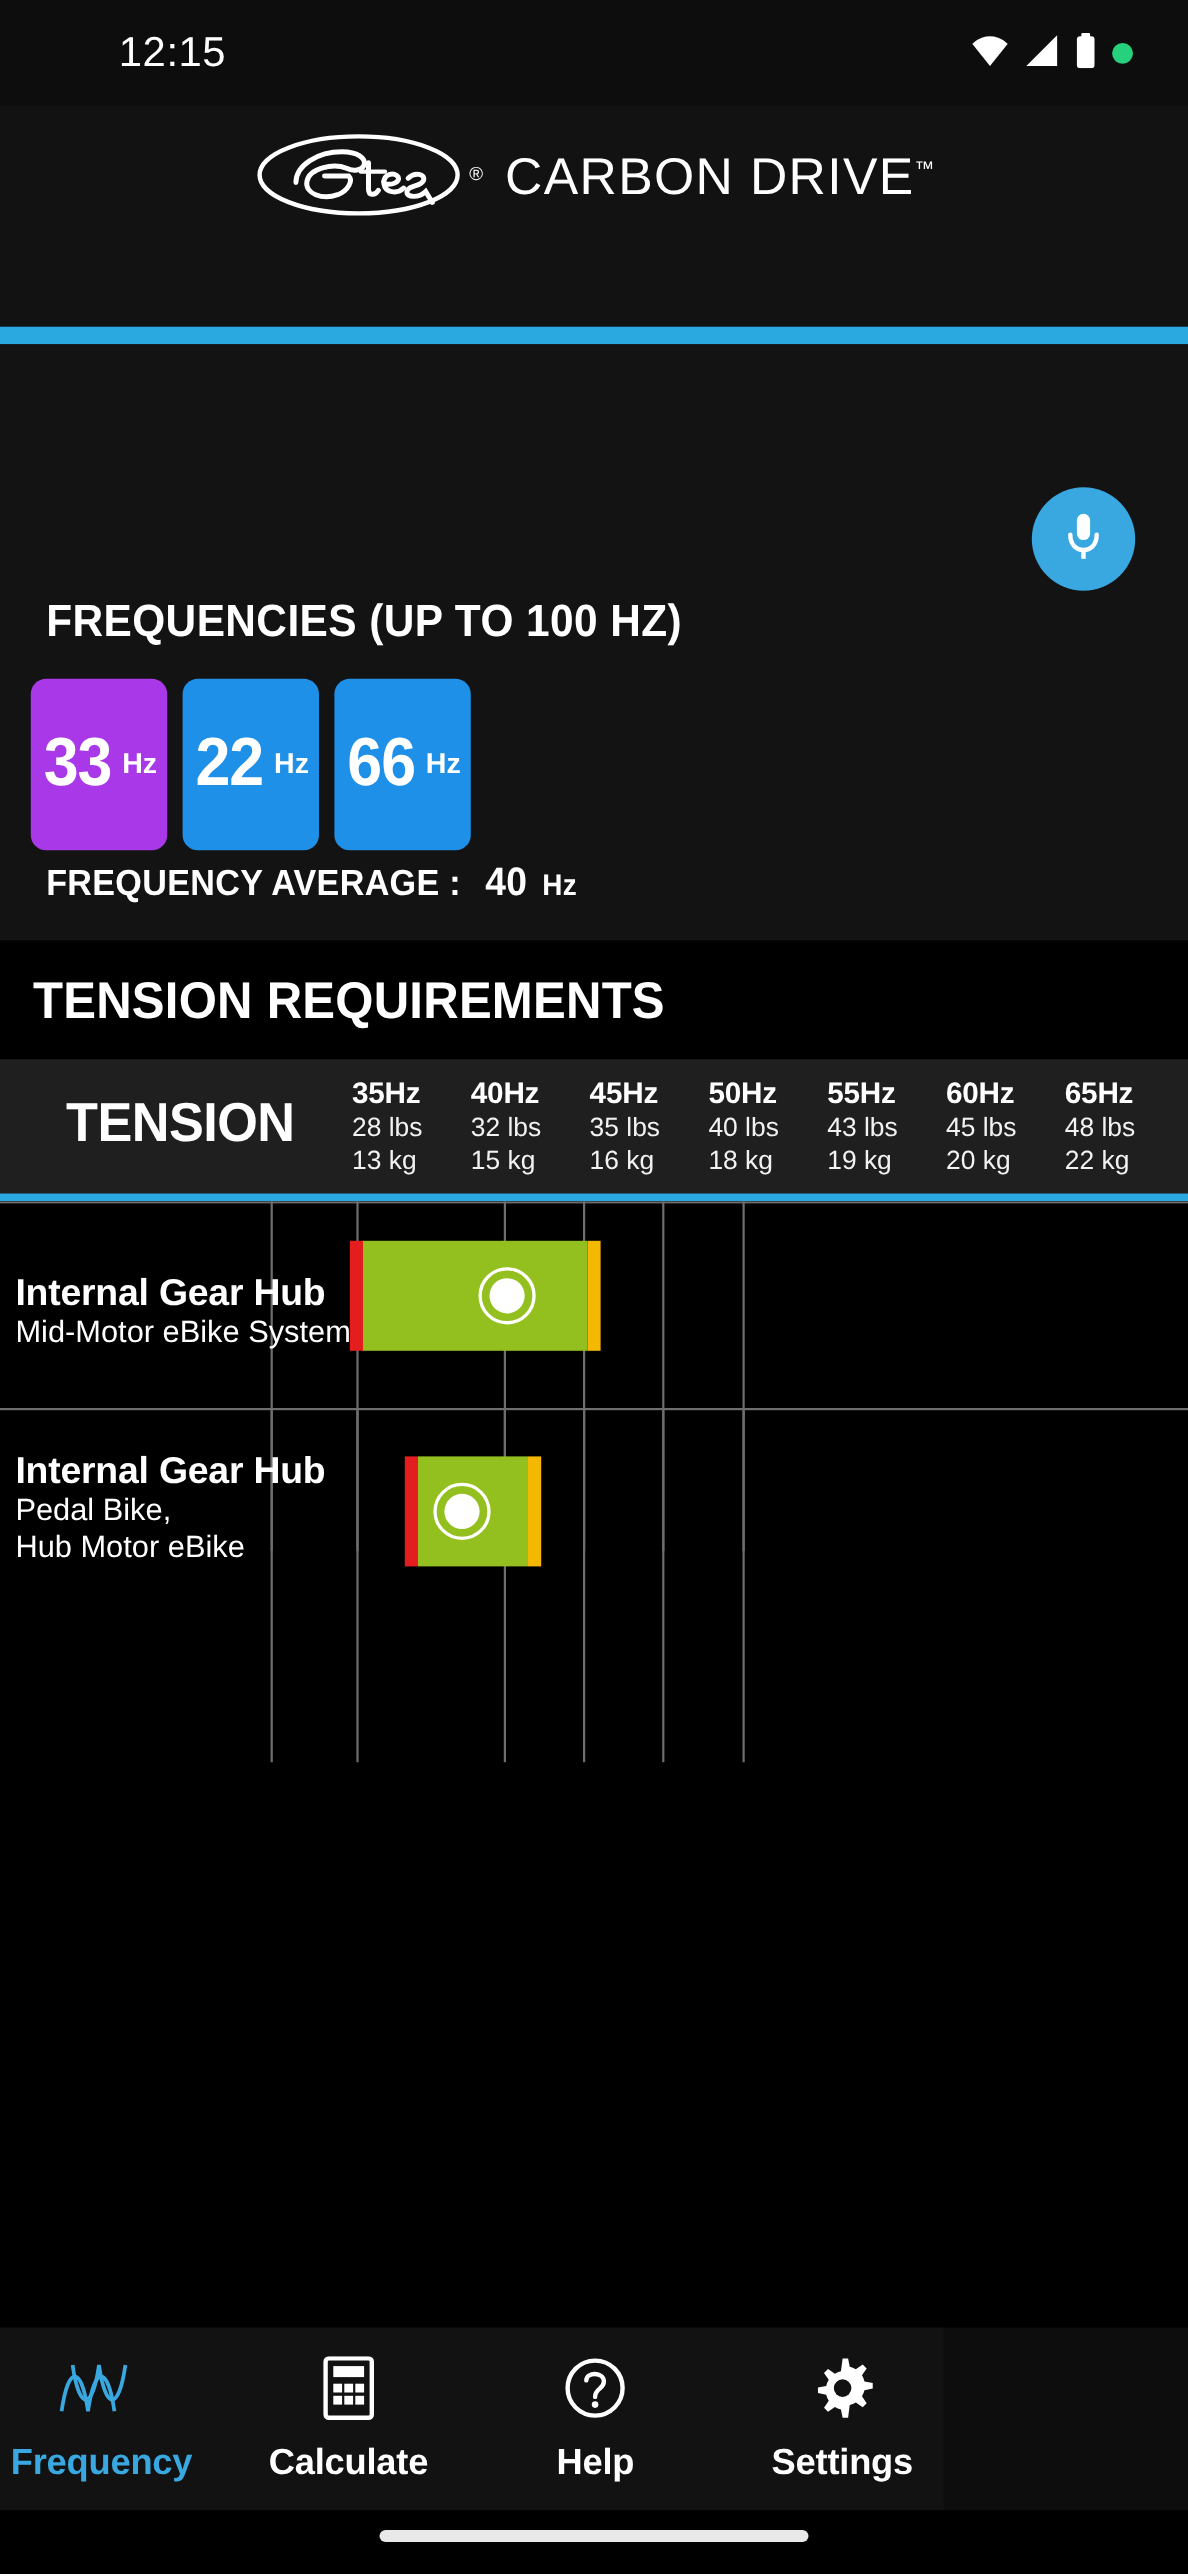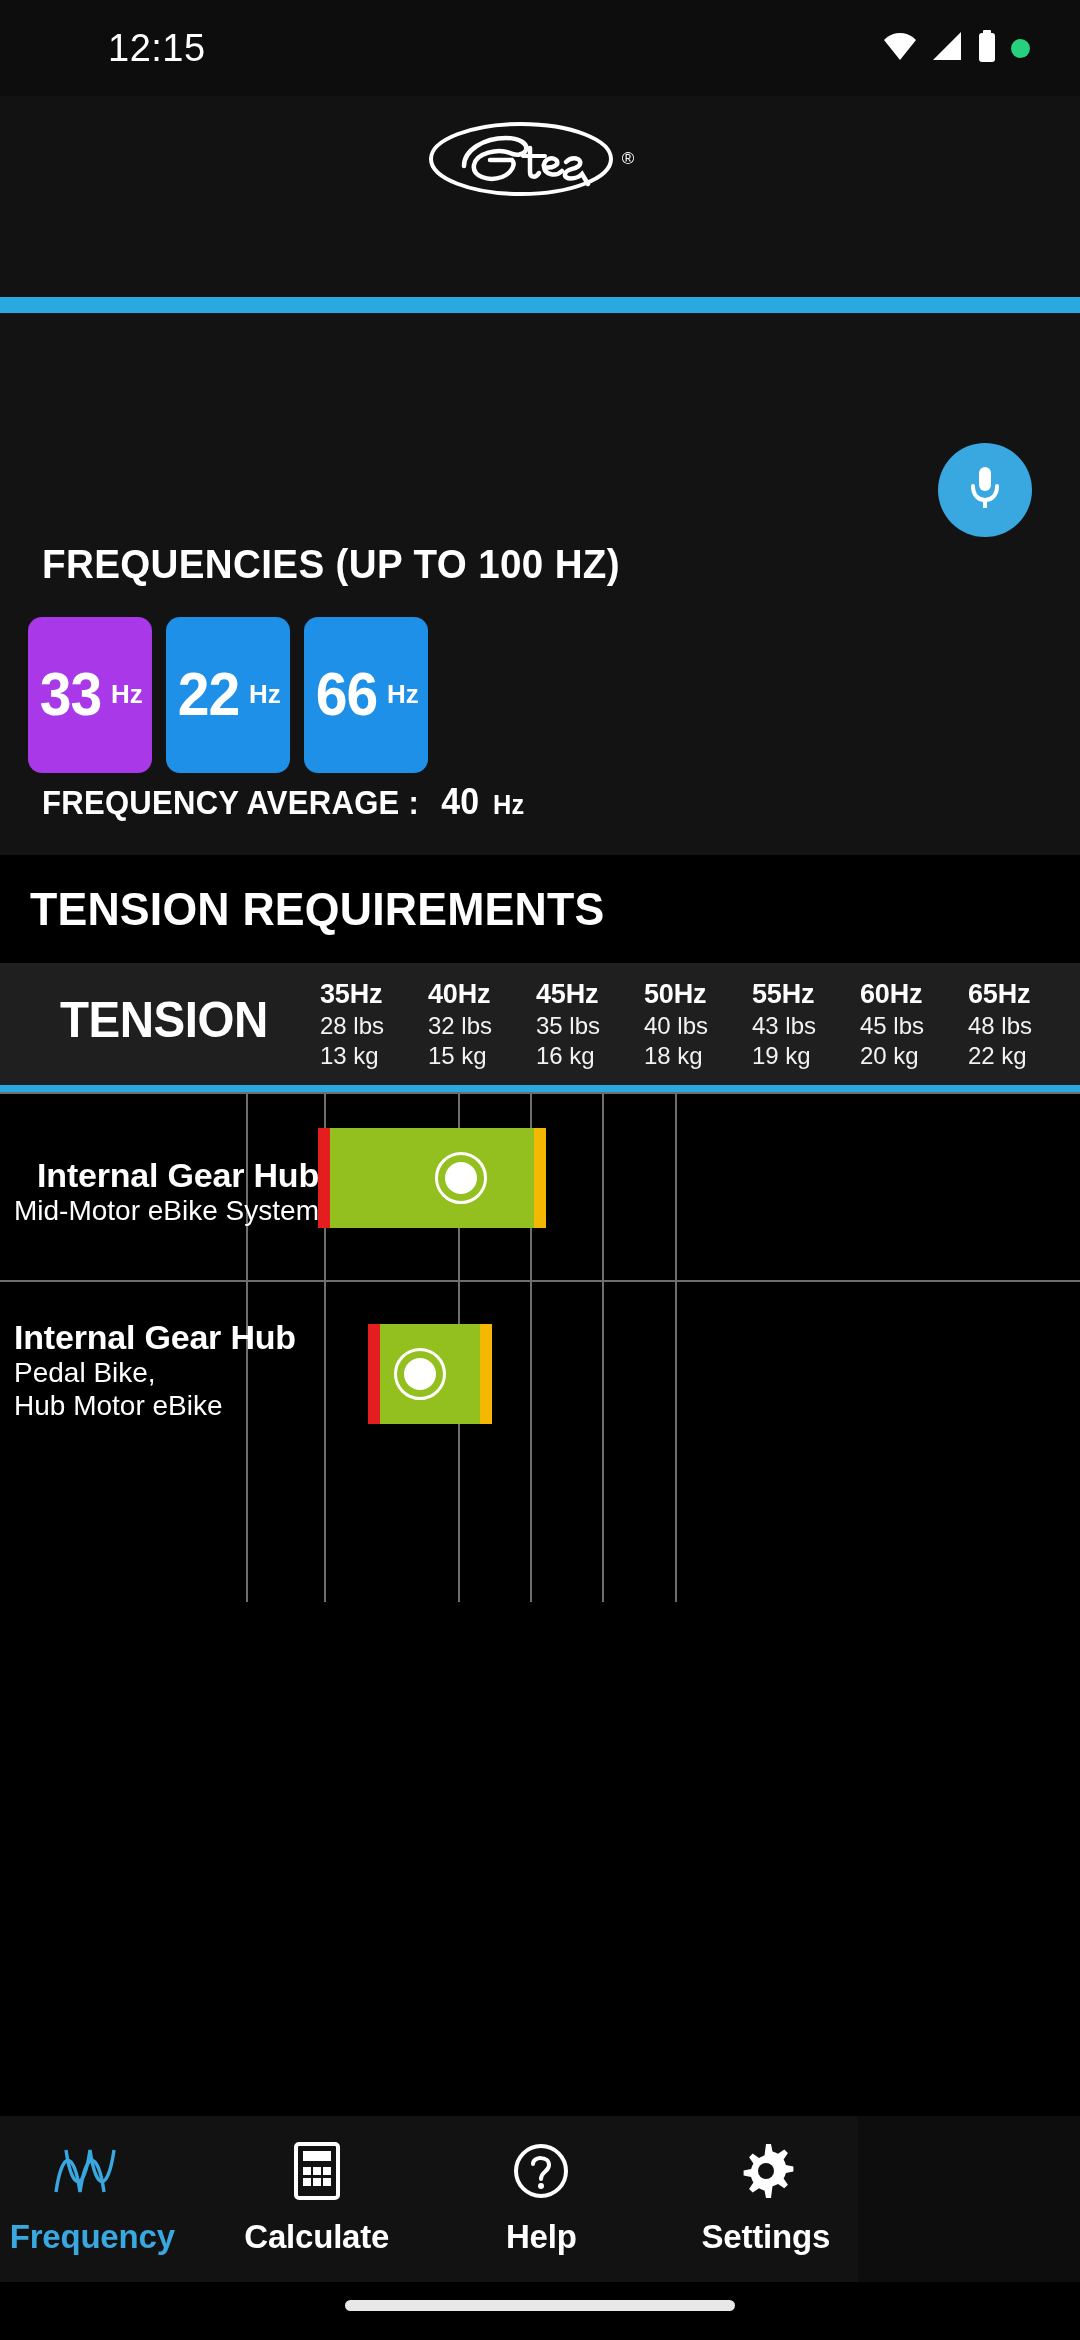--- a/index.html
+++ b/index.html
@@ -88,21 +88,21 @@
   .chart { position:absolute; top:1092px; left:0; width:1080px; height:1024px;
            background:#000; overflow:hidden; }
   .gridline { position:absolute; top:0; width:2px; height:318px;
               background:#6e6e6e; }
   .rowsep { position:absolute; left:0; width:1080px; height:2px;
             background:#6e6e6e; }
 
   .crow { position:absolute; left:0; width:1080px; height:246px; }
   .crow .rlabel { position:absolute; left:14px; }
   .crow .rtitle { font-size:34px; font-weight:700; letter-spacing:-0.2px;
-                  line-height:1.16;text-align:right; }
+                  line-height:1.16; }
   .crow .rsub { font-size:28px; font-weight:400; line-height:1.16; color:#fff; }
 
   .bar { position:absolute; display:flex; align-items:center; }
   .bar .cap-left { width:12px; height:100%; background:#e41e1e; }
   .bar .cap-right { width:12px; height:100%; background:#f5b800; }
   .bar .body { flex:1; height:100%; background:#93c01e; position:relative; }
   .marker { position:absolute; top:50%; transform:translate(-50%,-50%);
             width:52px; height:52px; border-radius:50%; border:3px solid #fff;
             display:flex; align-items:center; justify-content:center; }
   .marker i { display:block; width:32px; height:32px; border-radius:50%;
@@ -157,20 +157,21 @@
           <path d="M38 46 C38 30 58 18 80 18 C94 18 102 24 100 30 C98 35 90 36 84 33
                    M84 33 C72 28 50 33 48 45 C46 56 62 62 76 57 C86 53 90 44 86 40 L64 40" fill="none" stroke="#fff" stroke-width="4.5" stroke-linecap="round"></path>
           <path d="M104 28 L104 52 C104 58 110 58 113 53" fill="none" stroke="#fff" stroke-width="4.5" stroke-linecap="round"></path>
           <path d="M97 36 L119 36" fill="none" stroke="#fff" stroke-width="4" stroke-linecap="round"></path>
           <path d="M118 46 C118 38 128 36 131 41 C133 45 126 49 118 47 C119 55 130 57 136 51" fill="none" stroke="#fff" stroke-width="4.5" stroke-linecap="round"></path>
           <path d="M140 42 C146 36 156 38 154 44 C152 50 140 48 139 54 C138 60 150 60 156 54 L162 64" fill="none" stroke="#fff" stroke-width="4.5" stroke-linecap="round"></path>
         </svg>
       </span>
       <span class="reg">®</span>
       <span style="width:20px"></span>
+      <span class="carbon-drive"><span>CARBON DRIVE</span><span class="tm">™</span></span>
     </div>
   </div>
 
   <div class="accent-rule"></div>
 
   <div class="freq-panel">
 
     <div class="mic-btn">
       <span>
         <svg width="36" height="48" viewBox="0 0 36 48">

